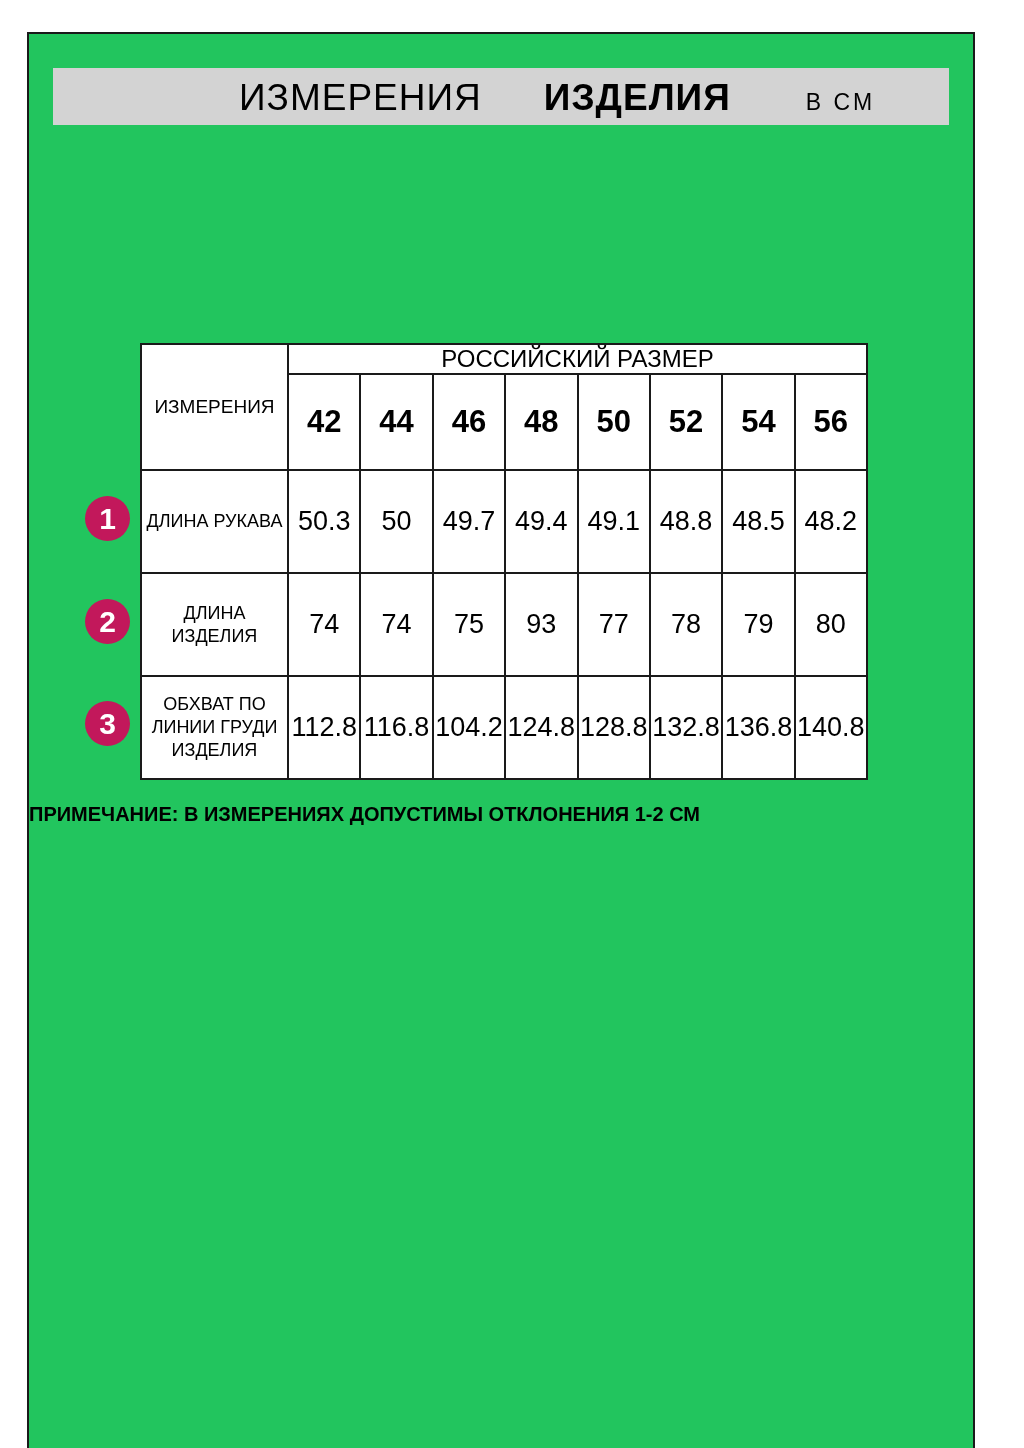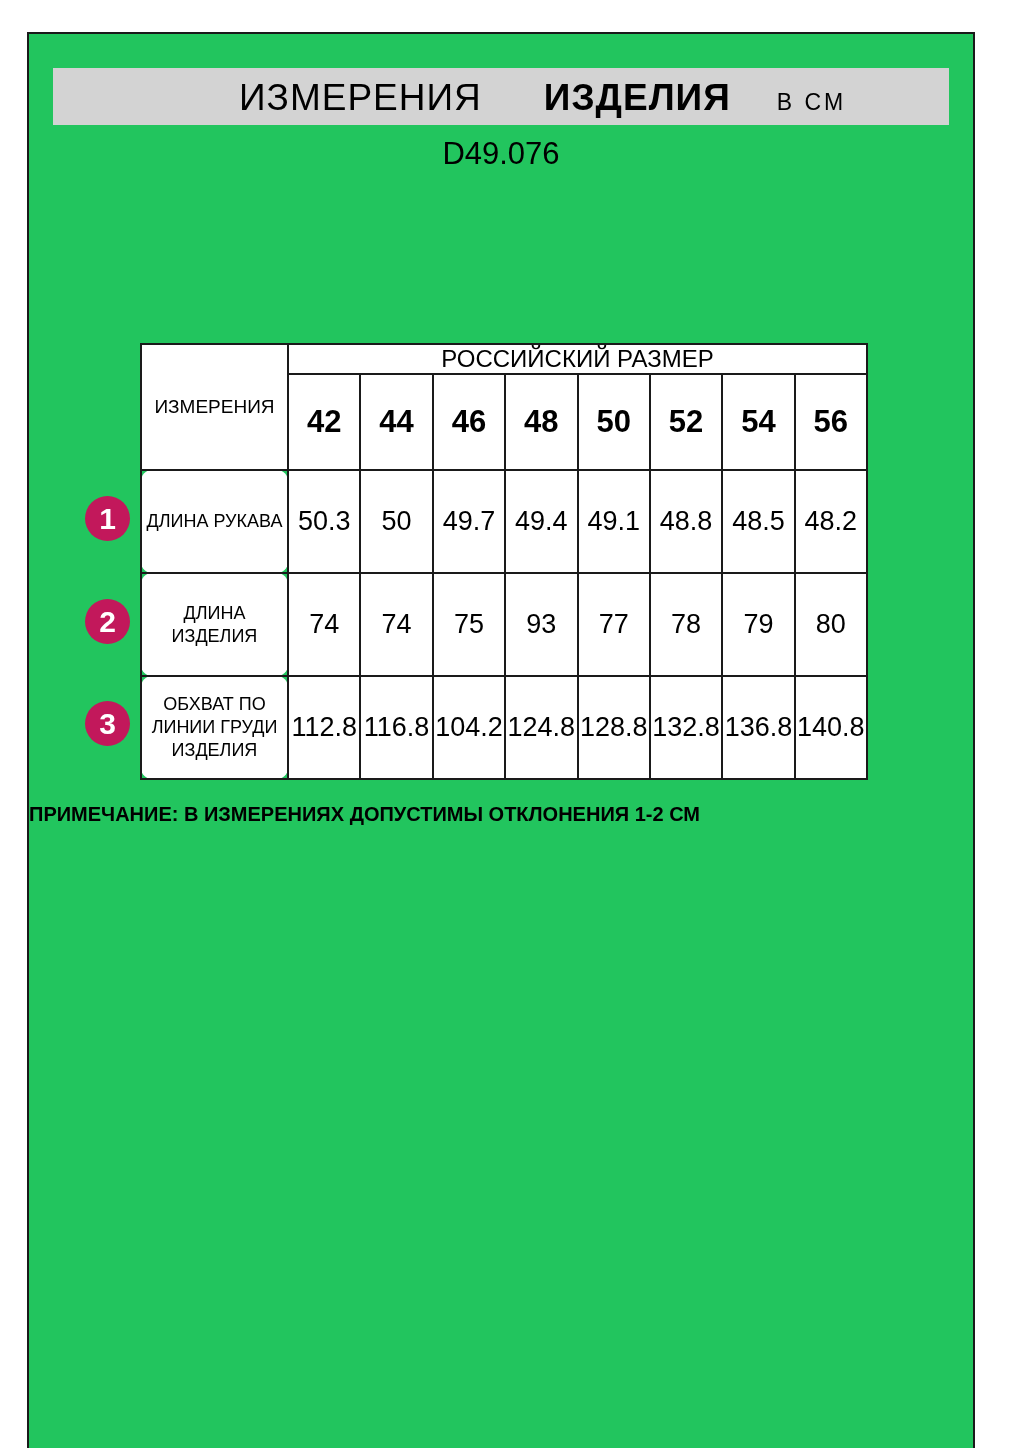--- a/index.html
+++ b/index.html
@@ -6,36 +6,36 @@
   html,body { width:1024px; height:1448px; background:#ffffff; overflow:hidden;
               font-family:"Liberation Sans", sans-serif; color:#000; }
   .frame { position:absolute; left:27px; top:32px; width:948px; height:1429px;
            border:2px solid #1a1a1a; background:#22c55e; }
   
   .banner { position:absolute; left:24px; top:34px; width:896px; height:57px;
             background:#d3d3d3; display:flex; align-items:baseline;
             padding-left:186px; padding-top:9px; }
   .banner .t1 { font-size:37px; font-weight:400; letter-spacing:1px; }
   .banner .t2 { font-size:37px; font-weight:700; letter-spacing:1px; margin-left:62px; }
-  .banner .t3 { font-size:23px; font-weight:400; letter-spacing:3px; margin-left:46px; }
+  .banner .t3 { font-size:23px; font-weight:400; letter-spacing:3px; margin-left:75px; }
   
   .code { position:absolute; left:0; right:0; top:102px; text-align:center;
           font-size:31px; font-weight:400; }
   .desc { position:absolute; left:0; right:0; top:145px; text-align:center;
           font-size:21px; line-height:27px; white-space:pre-line; }
   
   table.meas { position:absolute; left:111px; top:309px; width:728px;
                border-collapse:collapse; table-layout:fixed; }
   table.meas td { border:2px solid #1a1a1a; text-align:center; vertical-align:middle;
                   background:#fff; overflow:hidden; }
   td.corner  { font-size:19px; }
   tr.group-row td.group { height:28px; font-size:24px; }
   tr.sizes-row td { height:96px; font-size:31px; font-weight:700; }
   tr.data-row td { height:103px; }
-  td.rowlabel { font-size:18px; line-height:23px; white-space:pre-line; padding:2px;border-radius:11px; }
+  td.rowlabel { font-size:18px; line-height:23px; white-space:pre-line; padding:2px; }
   td.val { font-size:27px; }
   
   .marker { position:absolute; left:56px; width:45px; height:45px; border-radius:50%;
             background:#c2185b; color:#fff; display:flex; align-items:center;
             justify-content:center; font-size:30px; font-weight:700; }
   .m1 { top:462px; } .m2 { top:565px; } .m3 { top:667px; }
   
   .note { position:absolute; left:0; right:0; top:769px; text-align:left;
           font-size:20px; font-weight:700; }
 </style>
@@ -43,21 +43,20 @@
 <body>
 
 <div class="frame">
 
   <div class="banner">
     <span class="t1">ИЗМЕРЕНИЯ</span>
     <span class="t2">ИЗДЕЛИЯ</span>
     <span class="t3">В СМ</span>
   </div>
 
-  <div class="code">D49.076</div>
 
 
   <table class="meas">
     <colgroup>
       <col style="width:147px">
       <col>
         <col>
         <col>
         <col>
         <col>

